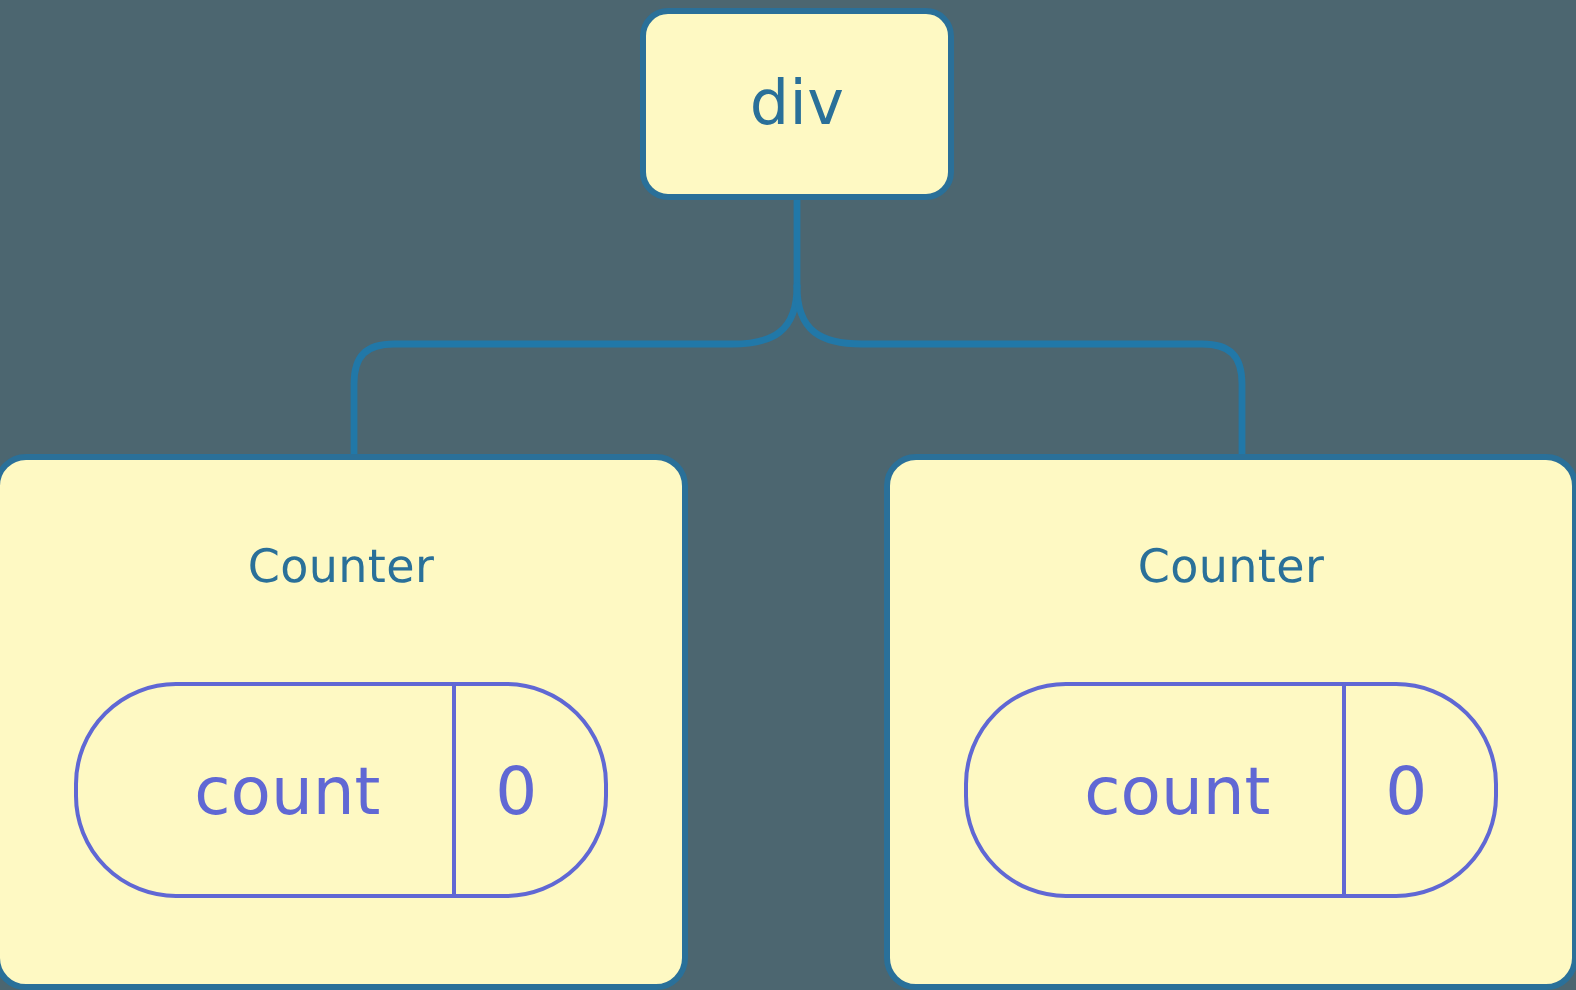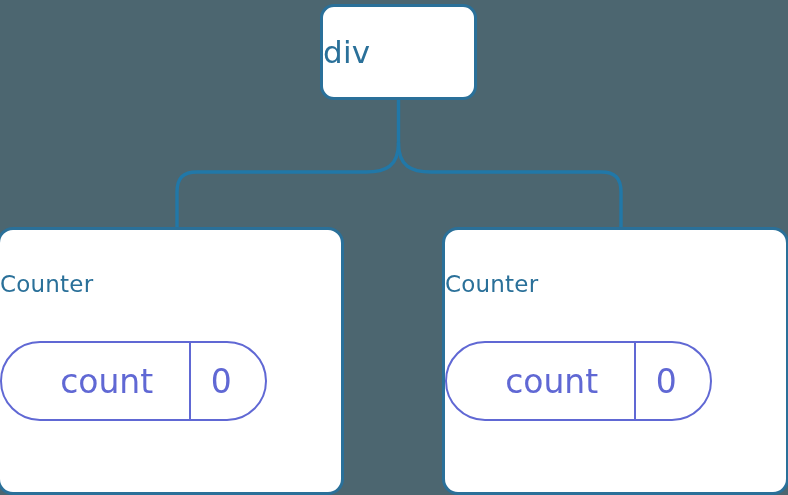--- a/index.html
+++ b/index.html
@@ -27,27 +27,28 @@
     left: 0;
     top: 0;
     width: 788px;
     height: 495px;
     z-index: 1;
   }
 
   
   .node {
     position: absolute;
-    background: #ffffff;
+    background: #fef9c3;
     border: 3px solid #2a7099;
     border-radius: 14px;
     box-sizing: border-box;
     z-index: 2;
     display: flex;
     flex-direction: column;
+    align-items: center;
   }
 
   
   #node-div {
     left: 320px;
     top: 4px;
     width: 157px;
     height: 96px;
     justify-content: center;
   }
@@ -74,21 +75,21 @@
     color: #2a7099;
     line-height: 1;
     letter-spacing: 0.2px;
   }
 
   
   .state-pill {
     position: relative;
     margin-top: 45px;
     width: 267px;
-    height: 80px;
+    height: 108px;
     border: 2px solid #6068d4;
     border-radius: 51px;
     box-sizing: border-box;
     display: flex;
     align-items: stretch;
     background: transparent;
   }
   .state-key {
     flex: 0 0 72%;
     display: flex;

